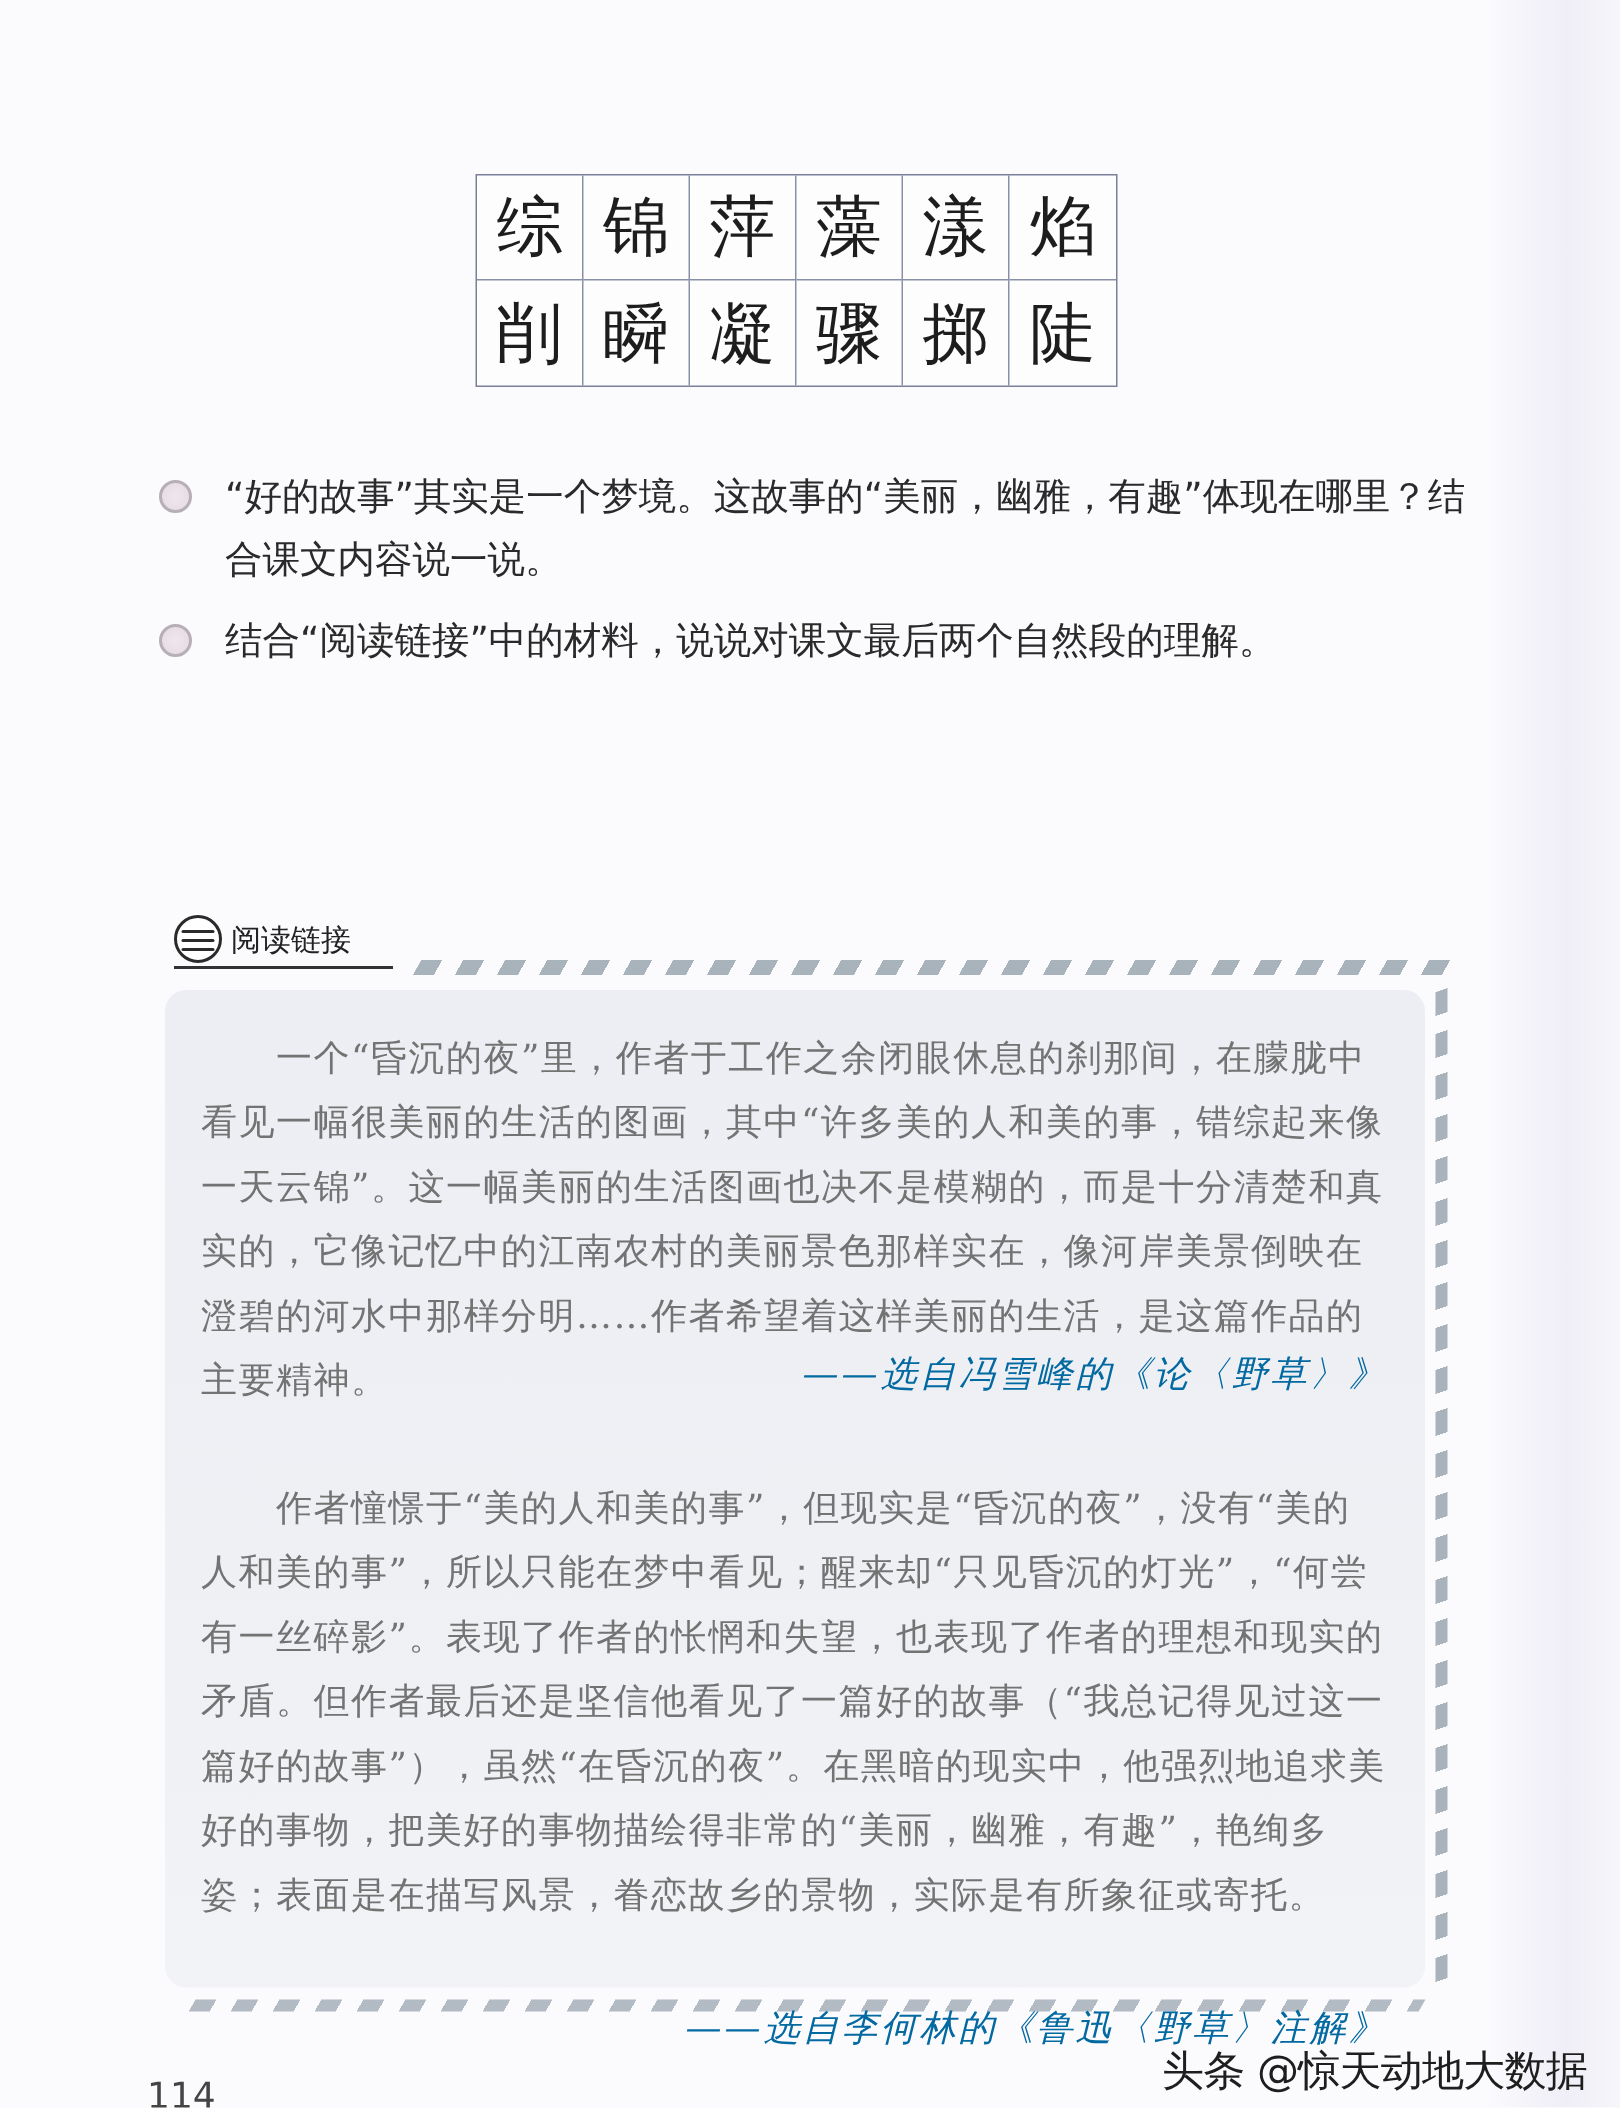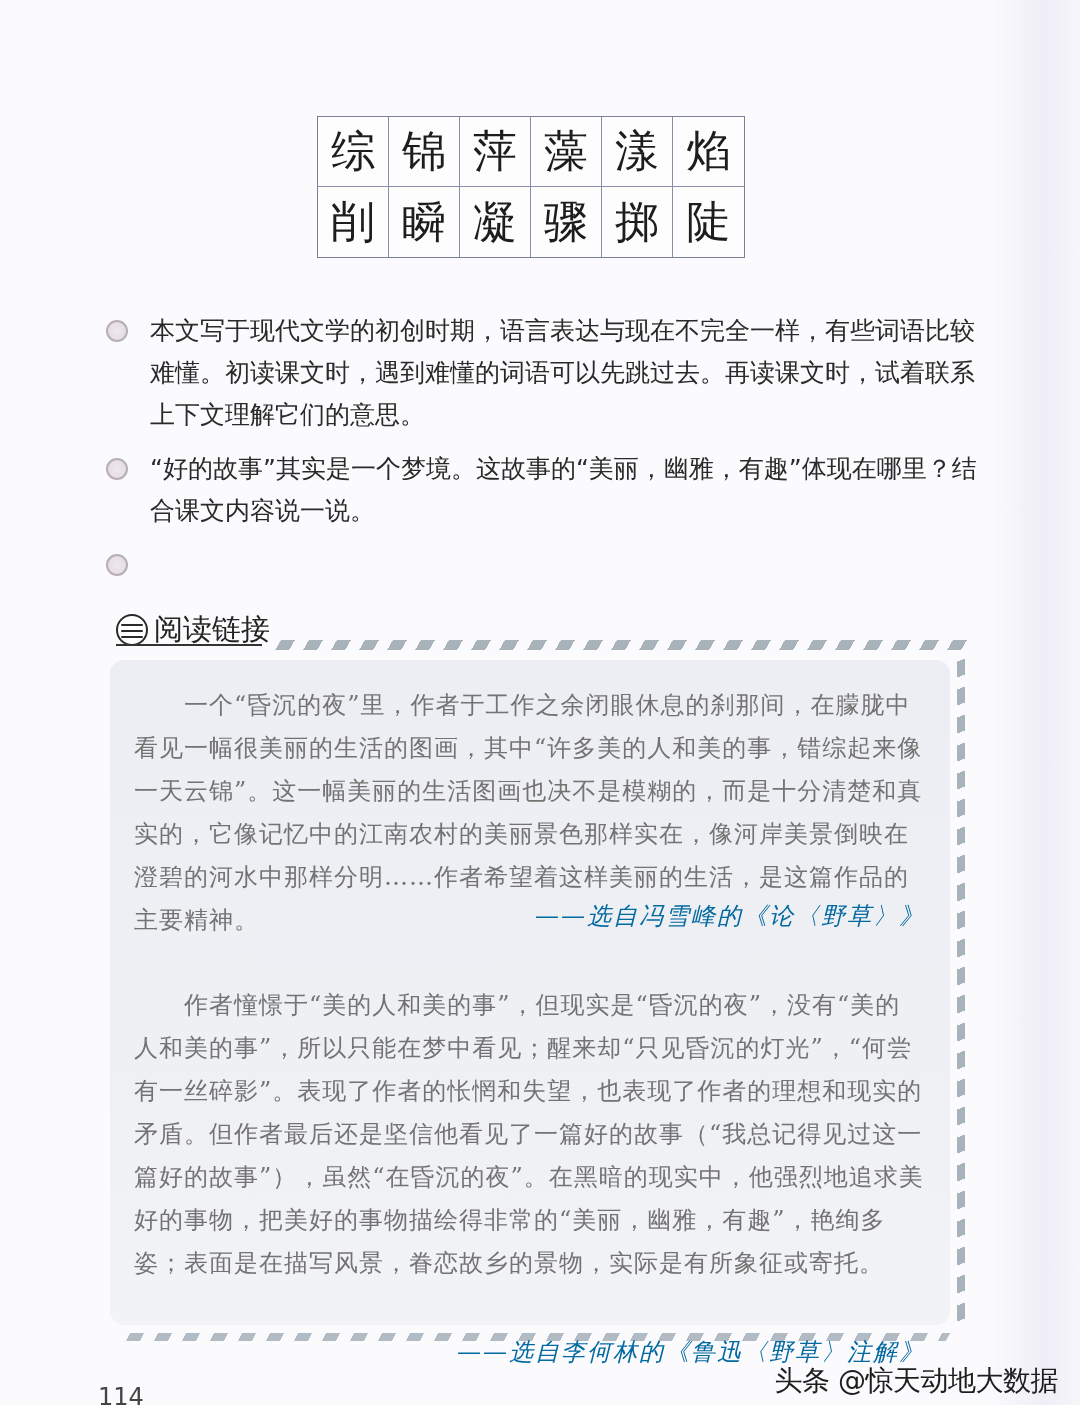--- a/index.html
+++ b/index.html
@@ -37,21 +37,21 @@
       box-sizing: border-box;
     }
 
     
     .link-header { position: absolute; left: 116px; top: 610px; display: flex; align-items: center; }
     .link-icon {
       width: 32px; height: 32px; border: 2.5px solid #2a2a2a; border-radius: 50%; box-sizing: border-box;
       position: relative; overflow: hidden; background: #fff;
     }
     .link-icon span { position: absolute; left: 3px; right: 3px; height: 2px; background: #2a2a2a; border-radius: 2px; }
-    .link-title { font-size: 29px; margin-left: 6px; color: #222; font-family: Liberation Mono, monospace; }
+    .link-title { font-size: 20px; margin-left: 6px; color: #222; font-family: Liberation Mono, monospace; }
     .link-underline { position: absolute; left: 116px; top: 644px; width: 146px; height: 2px; background: #333; }
 
     .dash-top { position: absolute; left: 278px; top: 640px; width: 690px; height: 10px;
       background: repeating-linear-gradient(90deg, #9aa6b0 0 14px, transparent 14px 28px);
       transform: skewX(-30deg); opacity: .85; }
     .dash-bottom { position: absolute; left: 128px; top: 1333px; width: 820px; height: 8px;
       background: repeating-linear-gradient(90deg, #9aa6b0 0 14px, transparent 14px 28px);
       transform: skewX(-30deg); opacity: .75; }
     .dash-right { position: absolute; left: 957px; top: 660px; width: 8px; height: 670px;
       background: repeating-linear-gradient(180deg, #9aa6b0 0 16px, transparent 16px 28px);
@@ -88,28 +88,25 @@
   <div class="char-cell">瞬</div>
   <div class="char-cell">凝</div>
   <div class="char-cell">骤</div>
   <div class="char-cell">掷</div>
   <div class="char-cell">陡</div>
 </div>
 
 <div class="questions">
   <div class="q-item">
     <span class="q-bullet"></span>
-    <span>本文写于现代文学的初创时期，语言表达与现在不完全一样，有些词语比较难懂。初读课文时，遇到难懂的词语可以先跳过去。再读课文时，试着联系上下文理解它们的意思。</span>
-  </div>
-  <div class="q-item">
-    <span class="q-bullet"></span>
     <span>“好的故事”其实是一个梦境。这故事的“美丽，幽雅，有趣”体现在哪里？结合课文内容说一说。</span>
   </div>
   <div class="q-item">
     <span class="q-bullet"></span>
+    <span>结合“阅读链接”中的材料，说说对课文最后两个自然段的理解。</span>
   </div>
 </div>
 
 <div class="link-header">
   <div class="link-icon">
     <span style="top:8px"></span>
       <span style="top:14px"></span>
       <span style="top:20px"></span>
   </div>
   <span class="link-title">阅读链接</span>

